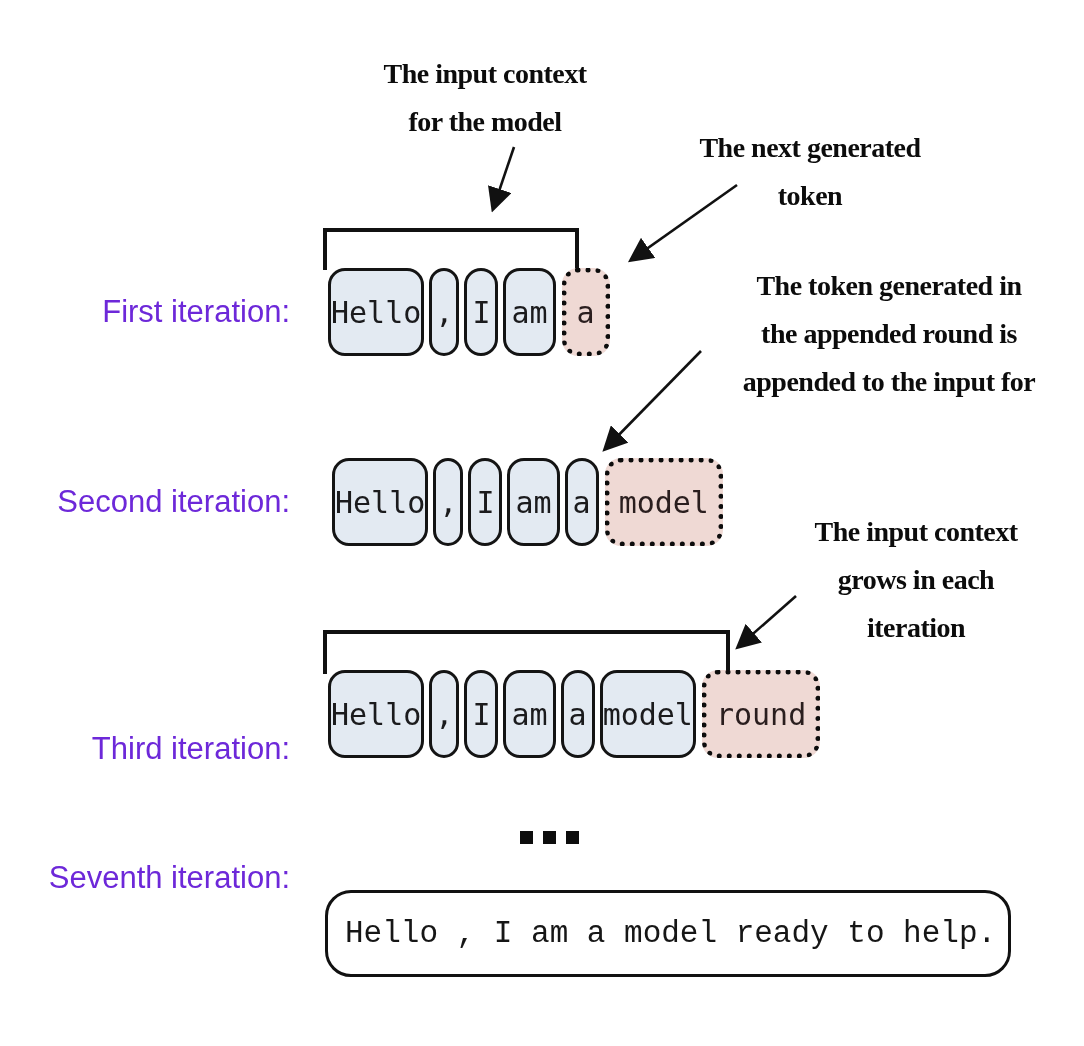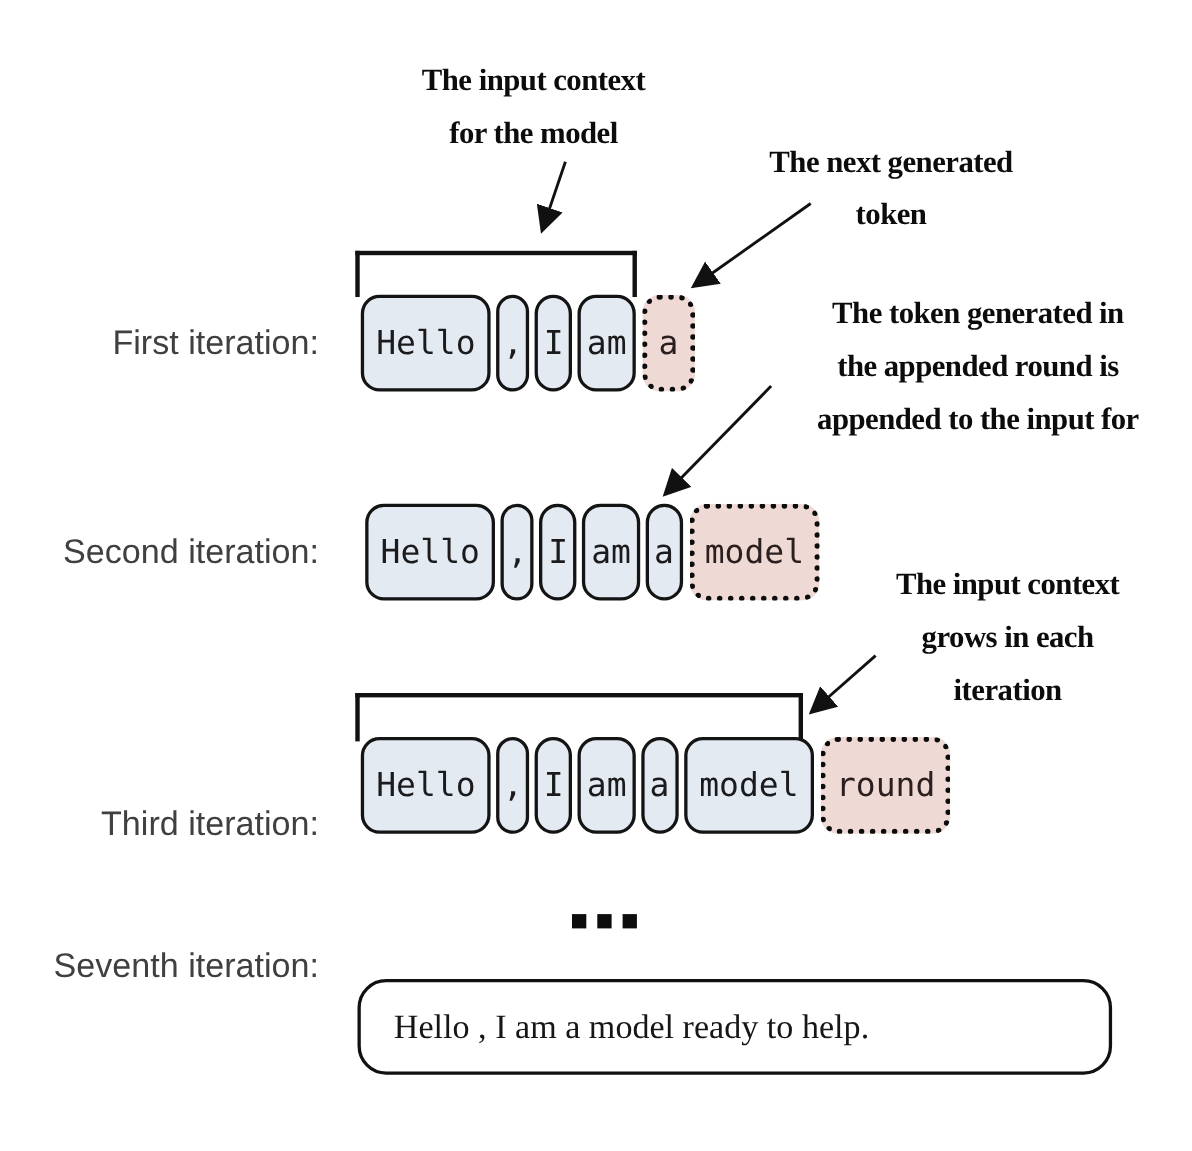--- a/index.html
+++ b/index.html
@@ -10,41 +10,41 @@
   svg.overlay{position:absolute;left:0;top:0;width:1084px;height:1046px;pointer-events:none;}
 
   
   .ann{position:absolute;text-align:center;font-weight:bold;font-size:28px;line-height:48px;color:#0c0c0c;letter-spacing:-0.5px;font-family:Liberation Serif, serif;}
   #ann-input-context{left:320px;top:50px;width:330px;}
   #ann-next-token{left:655px;top:124px;width:310px;}
   #ann-appended{left:700px;top:262px;width:378px;}
   #ann-grows{left:780px;top:508px;width:272px;}
 
   
-  .iter-label{position:absolute;left:0;width:290px;text-align:right;font-size:31px;color:#404040;}
+  .iter-label{position:absolute;left:0;width:290px;text-align:right;font-size:31px;color:#6d28d9;}
   #label-first{top:294px;}
   #label-second{top:484px;}
   #label-third{top:697px;margin-top:34px;}
   #label-seventh{top:860px;}
 
   
   .bracket{position:absolute;border-top:4px solid #111;border-left:4px solid #111;border-right:4px solid #111;}
   #bracket-first{left:323px;top:228px;width:248px;height:38px;}
   #bracket-third{left:323px;top:630px;width:399px;height:40px;}
 
   
   .token-row{position:absolute;display:flex;align-items:stretch;gap:5px;height:88px;}
   #row-first{left:328px;top:268px;}
   #row-second{left:332px;top:458px;}
   #row-third{left:328px;top:670px;}
   .token{
     background:#e3eaf2;border:3px solid #141414;border-radius:17px;
     display:flex;align-items:center;justify-content:center;
     font-family:"DejaVu Sans Mono","Liberation Mono",monospace;
-    font-size:30px;color:#1b1b1d;padding:0 11px;box-sizing:border-box;
+    font-size:30px;color:#1b1b1d;padding:0 0;box-sizing:border-box;
   }
   .token.narrow{padding:0 3px;}
   .token.short{padding:0 5px;}
   .token.gen{
     background:#efd9d4;border:5px dotted #0c0c0c;border-radius:16px;
     margin-left:1px;padding:0 9px;color:#2a1e1e;
   }
   .token.gen.short{padding:0 10px;}
 
   
@@ -52,22 +52,22 @@
   #ellipsis .sq{width:13px;height:13px;background:#0d0d0d;display:block;}
   .visually-hidden{position:absolute;width:1px;height:1px;overflow:hidden;opacity:0;}
 
   
   #output-box{
     position:absolute;left:325px;top:890px;width:686px;height:87px;box-sizing:border-box;
     background:#ffffff;border:3px solid #111;border-radius:26px;
     display:flex;align-items:center;
   }
   #output-text{
-    font-family:Liberation Serif, serif;
-    font-size:31px;color:#161616;padding-left:30px;white-space:nowrap;
+    font-family:Liberation Mono, monospace;
+    font-size:31px;color:#161616;padding-left:17px;white-space:nowrap;
   }
 </style>
 </head>
 <body>
 
 <div id="canvas">
 
   <svg class="overlay">
     <defs>
       <marker id="ah" viewBox="0 0 10 10" refX="8.5" refY="5" markerWidth="9.5" markerHeight="9.5" orient="auto-start-reverse">

